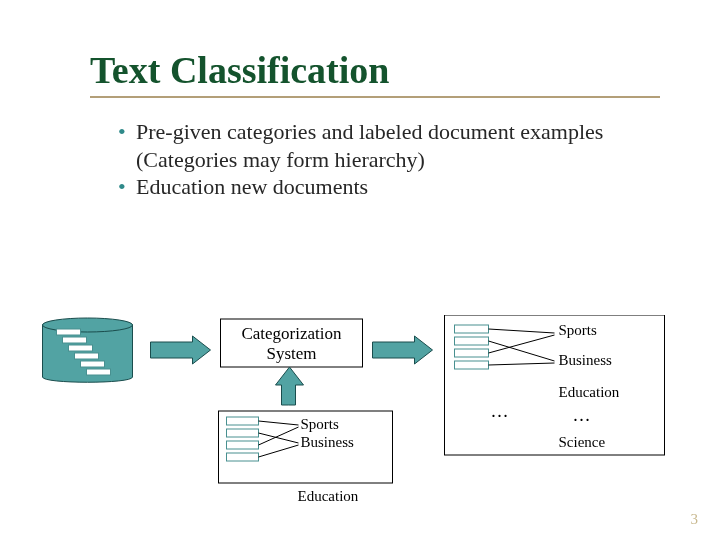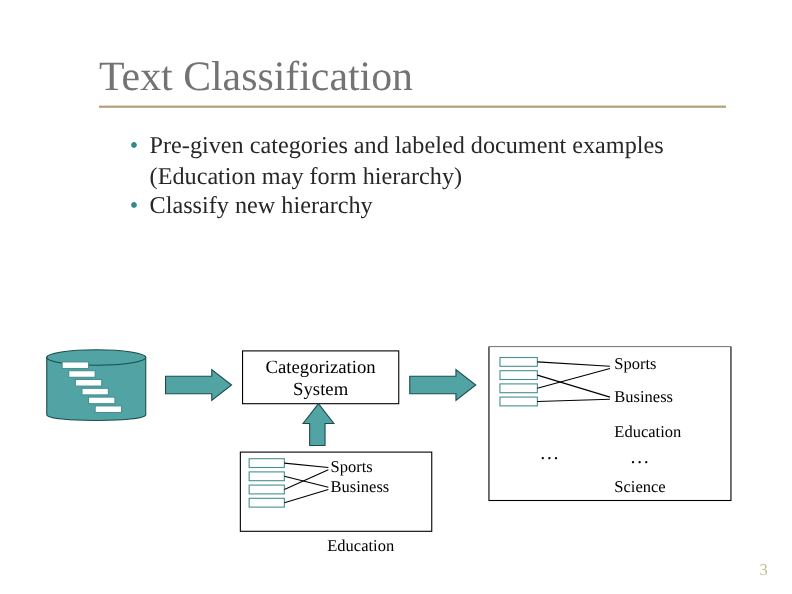--- a/index.html
+++ b/index.html
@@ -14,22 +14,22 @@
   }
   .slide {
     position: relative;
     width: 720px;
     height: 540px;
     box-sizing: border-box;
     padding: 48px 40px 30px 90px;
   }
   .title {
     font-size: 38px;
-    font-weight: 400;
-    color: #737373;
+    font-weight: 700;
+    color: #14532d;
     margin: 0 0 4px 0;
   }
   .title-underline {
     height: 2px;
     background: #b39f78;
     margin: 0 0 20px 0;
     width: 570px;
   }
   ul.points {
     list-style: none;
@@ -76,22 +76,22 @@
   .svgtext { font-family: Georgia, serif; fill: #000; }
 </style>
 </head>
 <body>
 
 <div class="slide">
   <h1 class="title">Text Classification</h1>
   <div class="title-underline"></div>
 
   <ul class="points">
-    <li>Pre-given categories and labeled document examples (Education may form hierarchy)</li>
-    <li>Classify new hierarchy</li>
+    <li>Pre-given categories and labeled document examples (Categories may form hierarchy)</li>
+    <li>Education new documents</li>
   </ul>
 
   <div class="diagram">
     <svg class="diagram-canvas" viewBox="0 0 630 195">
 
       <g>
         <path class="cyl" d="M 0 10 C 0 3 90 3 90 10 L 90 62 C 90 69 0 69 0 62 Z"></path>
         <ellipse class="cyl" cx="45" cy="10" rx="45" ry="7" fill="#7bc0c0"></ellipse>
 
         <rect class="miniRect" x="14" y="14" width="24" height="6"></rect>

